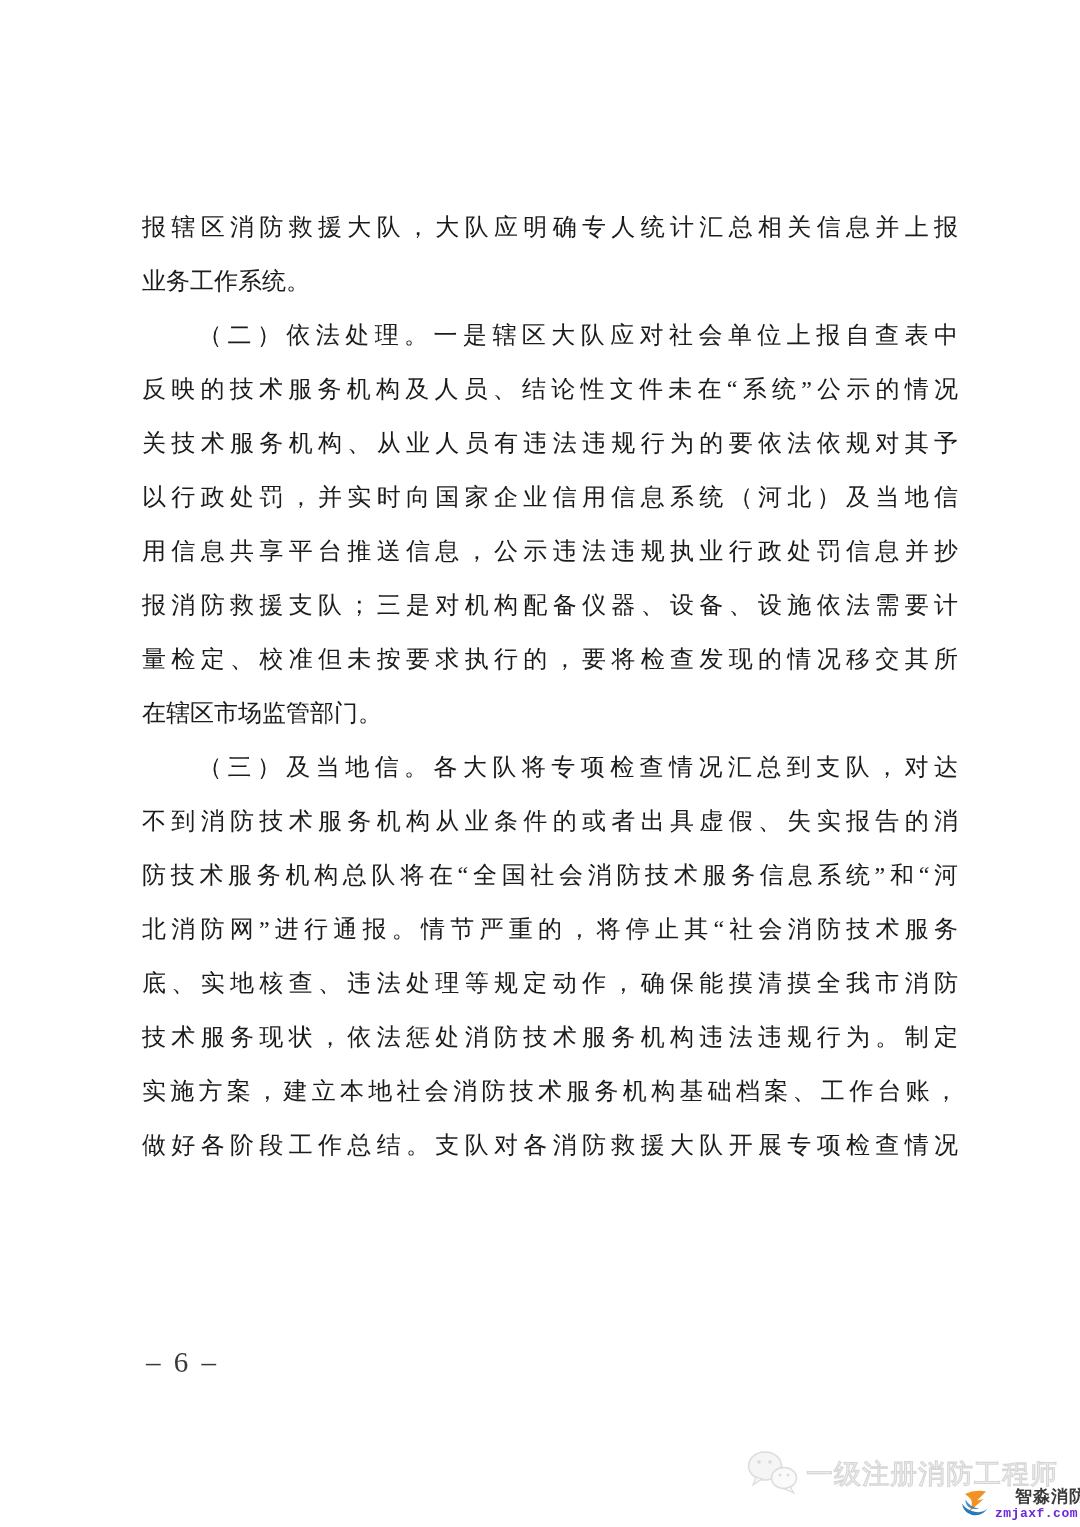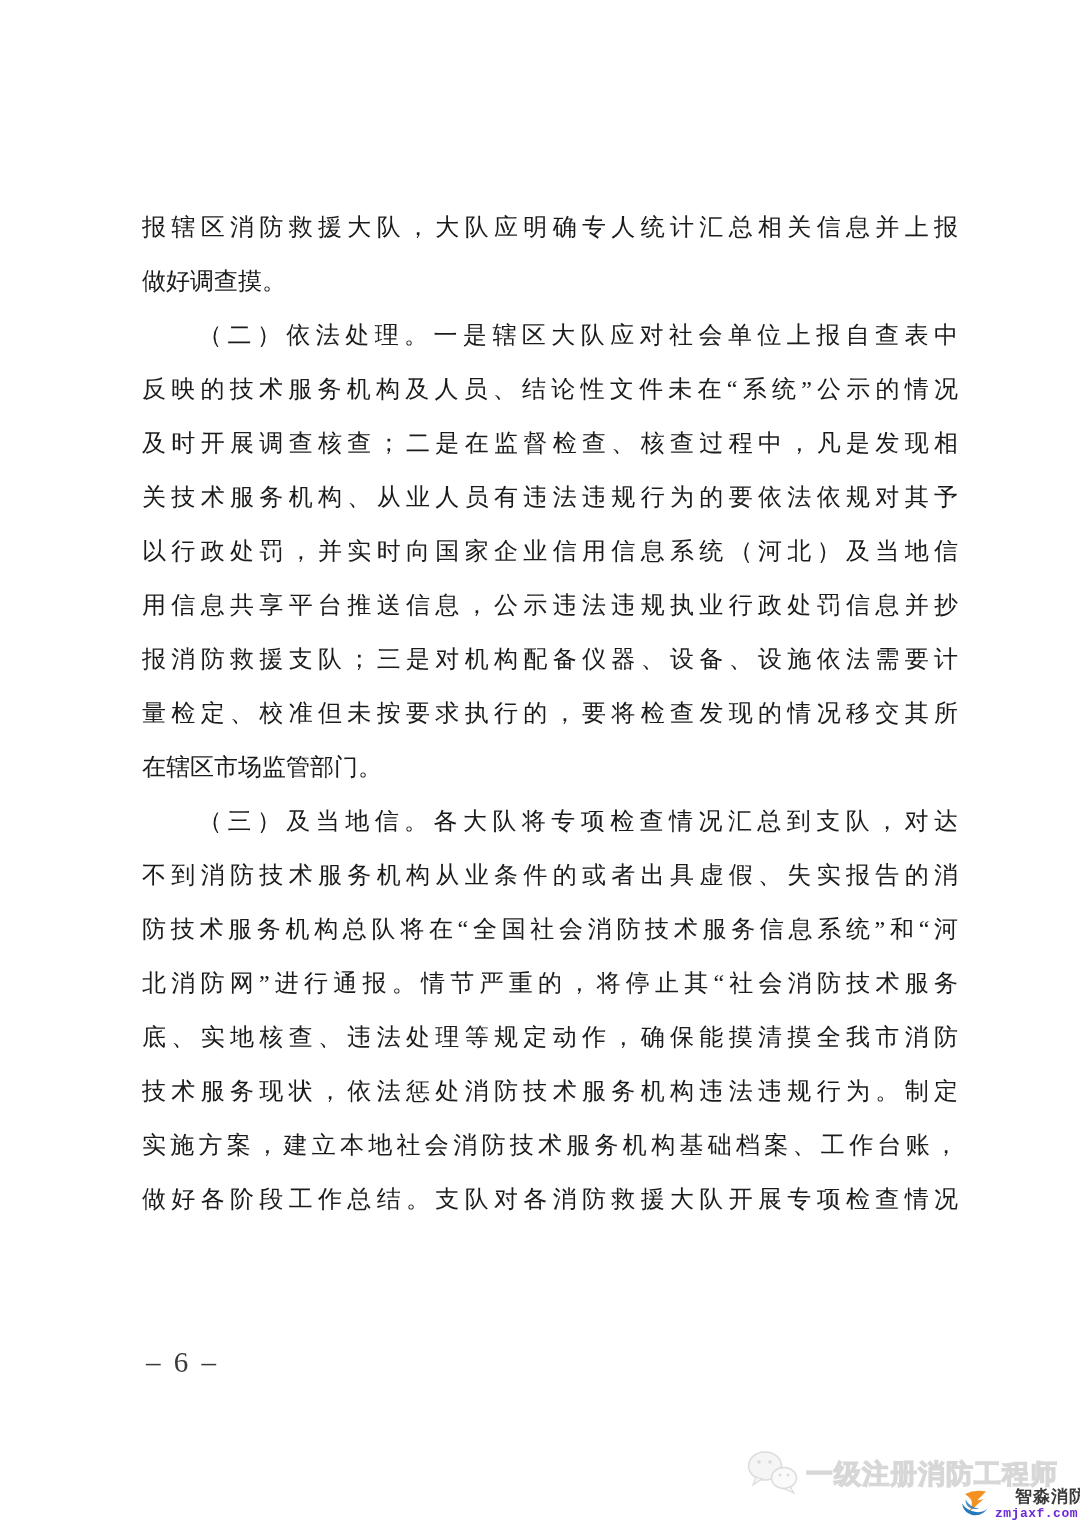--- a/index.html
+++ b/index.html
@@ -57,21 +57,21 @@
     left: 746px;
     top: 1448px;
     display: flex;
     align-items: center;
     gap: 6px;
   }
   .wm-icon { display: inline-block; }
   .wm-text {
     font-size: 27px;
     letter-spacing: 1px;
-    font-weight: bold;
+    font-weight: normal;
     color: #f4f4f4;
     -webkit-text-stroke: 1.2px #d7d7d7;
     white-space: nowrap;
   }
   .brand {
     position: absolute;
     left: 959px;
     top: 1486px;
     display: flex;
     align-items: center;
@@ -101,24 +101,23 @@
     white-space: nowrap;
   }
 </style>
 </head>
 <body>
 
 <div class="page">
 
   <div class="content">
     <div class="line">报辖区消防救援大队，大队应明确专人统计汇总相关信息并上报</div>
-    <div class="line end">做好调查摸。</div>
+    <div class="line end">业务工作系统。</div>
     <div class="line indent">（二）依法处理。一是辖区大队应对社会单位上报自查表中</div>
     <div class="line">反映的技术服务机构及人员、结论性文件未在“系统”公示的情况</div>
-    <div class="line">及时开展调查核查；二是在监督检查、核查过程中，凡是发现相</div>
     <div class="line">关技术服务机构、从业人员有违法违规行为的要依法依规对其予</div>
     <div class="line">以行政处罚，并实时向国家企业信用信息系统（河北）及当地信</div>
     <div class="line">用信息共享平台推送信息，公示违法违规执业行政处罚信息并抄</div>
     <div class="line">报消防救援支队；三是对机构配备仪器、设备、设施依法需要计</div>
     <div class="line">量检定、校准但未按要求执行的，要将检查发现的情况移交其所</div>
     <div class="line end">在辖区市场监管部门。</div>
     <div class="line indent">（三）及当地信。各大队将专项检查情况汇总到支队，对达</div>
     <div class="line">不到消防技术服务机构从业条件的或者出具虚假、失实报告的消</div>
     <div class="line">防技术服务机构总队将在“全国社会消防技术服务信息系统”和“河</div>
     <div class="line">北消防网”进行通报。情节严重的，将停止其“社会消防技术服务</div>

